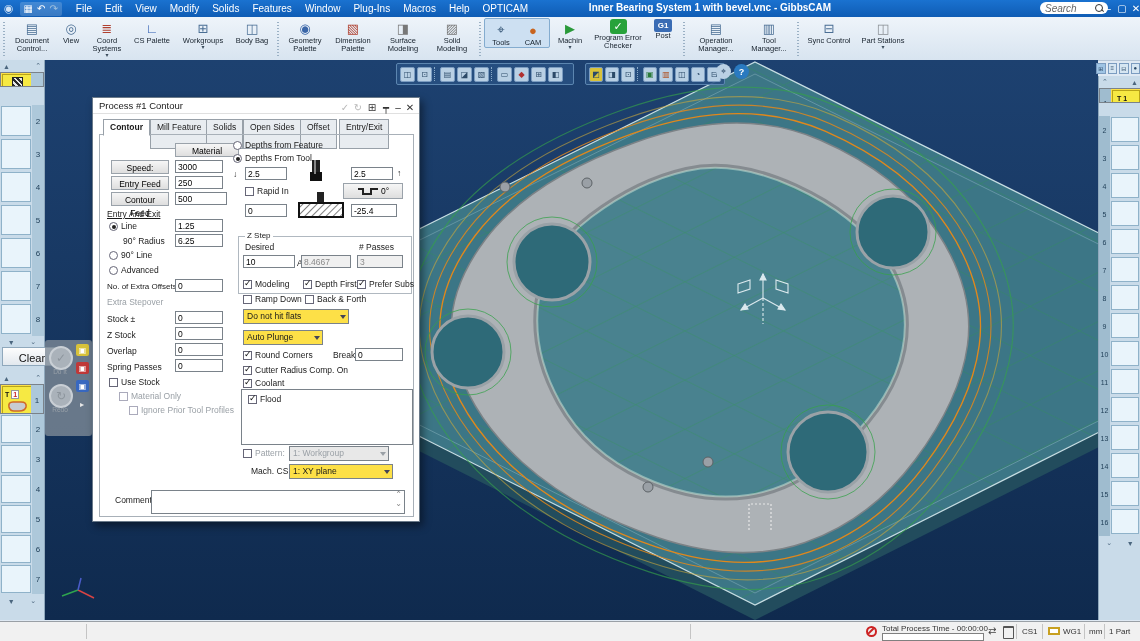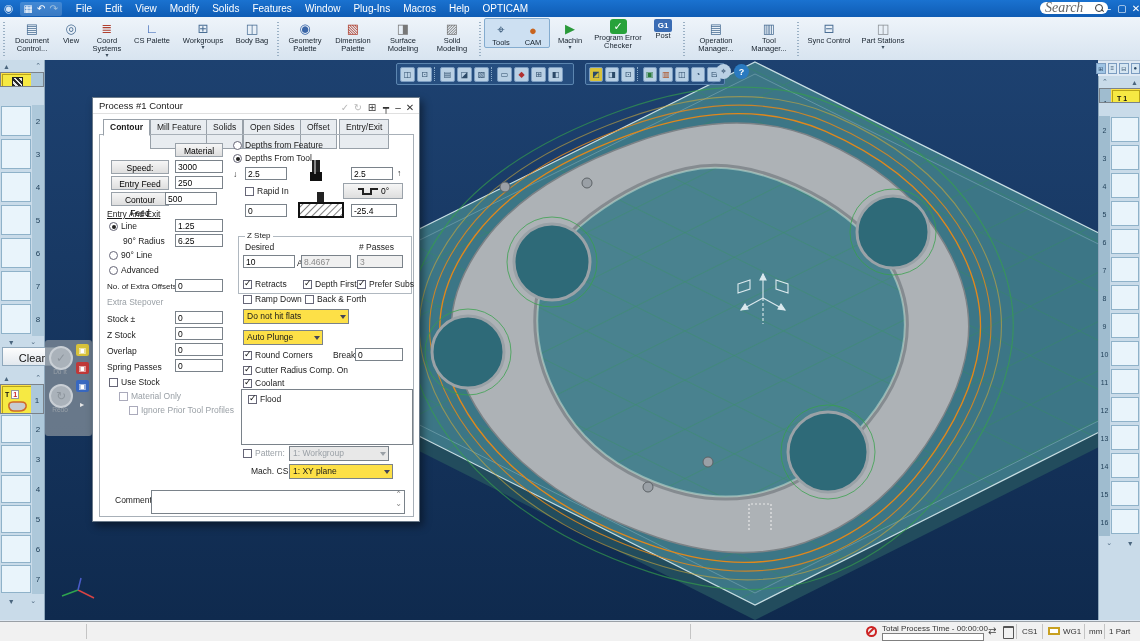--- a/index.html
+++ b/index.html
@@ -6,21 +6,21 @@
   #app{position:relative;width:1140px;height:641px;overflow:hidden;
        font-family:"Liberation Sans","DejaVu Sans",sans-serif;font-size:9px;color:#1a1a1a;background:#dfe9f3;}
   .abs{position:absolute;}
   
   #titlebar{position:absolute;left:0;top:0;width:1140px;height:17px;background:linear-gradient(#1a72d0,#0f5cb4);display:flex;align-items:center;}
   #titlebar .menu{display:flex;gap:13px;margin-left:14px;color:#fff;font-size:10px;}
   #titlebar .menu span{cursor:default;}
   #qat{display:flex;align-items:center;gap:4px;background:rgba(255,255,255,.18);border-radius:2px;padding:0 4px;height:14px;margin-left:6px;color:#fff;font-size:10px;}
   #wintitle{position:absolute;left:540px;top:2px;width:340px;text-align:center;color:#fff;font-weight:bold;font-size:10px;}
   #searchbox{position:absolute;left:1040px;top:2px;width:58px;height:12px;background:#fff;border-radius:7px;display:flex;align-items:center;padding:0 5px;gap:4px;}
-  #searchbox .ph{font-style:italic;color:#666;font-size:14px;flex:1;font-family:Liberation Serif, serif;}
+  #searchbox .ph{font-style:italic;color:#666;font-size:10px;flex:1;}
   .mag{width:6px;height:6px;border:1.4px solid #333;border-radius:50%;position:relative;}
   .mag::after{content:"";position:absolute;left:5px;top:5px;width:3px;height:1.4px;background:#333;transform:rotate(45deg);}
   .winbtn{color:#fff;font-size:10px;width:12px;text-align:center;}
   
   #ribbon{position:absolute;left:0;top:17px;width:1140px;height:43px;background:linear-gradient(#eef4fa,#d8e4f0);border-bottom:1px solid #b6c6d6;display:flex;align-items:flex-start;}
   .gh{width:6px;height:36px;margin:3px 1px;background:repeating-linear-gradient(#9ab0c4 0 1px,transparent 1px 3px);background-size:2px 100%;background-repeat:no-repeat;background-position:2px 2px;}
   .ritem{display:flex;flex-direction:column;align-items:center;padding-top:2px;}
   .ric{width:22px;height:18px;display:flex;align-items:center;justify-content:center;font-size:13px;color:#4a6e94;}
   .rlb{font-size:7.5px;line-height:8px;text-align:center;color:#16212c;}
   .dar{font-size:6px;line-height:5px;color:#3c4c5c;}
@@ -109,20 +109,21 @@
       <span>View</span>
       <span>Modify</span>
       <span>Solids</span>
       <span>Features</span>
       <span>Window</span>
       <span>Plug-Ins</span>
       <span>Macros</span>
       <span>Help</span>
       <span>OPTICAM</span>
     </div>
+    <div id="wintitle">Inner Bearing System 1 with bevel.vnc - GibbsCAM</div>
     <div id="searchbox">
       <span class="ph">Search</span>
       <span class="mag"></span>
     </div>
     <div class="abs" style="left:1102px;top:3px;display:flex;gap:2px;">
       <span class="winbtn">–</span>
       <span class="winbtn">▢</span>
       <span class="winbtn">✕</span>
     </div>
   </div>
@@ -589,27 +590,27 @@
 
     <div class="tab on" style="left:10px;">Contour</div>
     <div class="tab" style="left:57px;">Mill Feature</div>
     <div class="tab" style="left:113px;">Solids</div>
     <div class="tab" style="left:150px;">Open Sides</div>
     <div class="tab" style="left:207px;">Offset</div>
     <div class="tab" style="left:246px;">Entry/Exit</div>
 
     <div id="dlg-panel"></div>
 
-    <button class="pbtn" style="left:82px;top:45px;width:48px;">Material</button>
+    <button class="pbtn" style="left:82px;top:45px;width:64px;">Material</button>
     <button class="pbtn" style="left:18px;top:62px;width:58px;">Speed: RPM</button>
     <input class="fld" style="left: 82px; top: 62px; width: 48px;" value="3000">
     <button class="pbtn" style="left:18px;top:78px;width:58px;">Entry Feed</button>
     <input class="fld" style="left: 82px; top: 78px; width: 48px;" value="250">
     <button class="pbtn" style="left:18px;top:94px;width:58px;">Contour Feed</button>
-    <input class="fld" style="left: 72px; top: 94px; width: 52px;" value="500">
+    <input class="fld" style="left: 82px; top: 94px; width: 52px;" value="500">
     <span class="lab" style="left:14px;top:111px;text-decoration:underline;">Entry And Exit</span>
     <span class="rb on" style="left:16px;top:124px;"></span>
     <span class="lab" style="left:28px;top:123px;">Line</span>
     <input class="fld" style="left: 82px; top: 121px; width: 48px;" value="1.25">
     <span class="lab" style="left:30px;top:138px;">90° Radius</span>
     <input class="fld" style="left: 82px; top: 136px; width: 48px;" value="6.25">
     <span class="rb" style="left:16px;top:153px;"></span>
     <span class="lab" style="left:28px;top:152px;">90° Line</span>
     <span class="rb" style="left:16px;top:168px;"></span>
     <span class="lab" style="left:28px;top:167px;">Advanced</span>
@@ -668,21 +669,21 @@
       <span class="cap">Z Step</span>
     </div>
     <span class="lab" style="left:152px;top:144px;">Desired</span>
     <span class="lab" style="left:204px;top:144px;margin-top:16px;">Actual</span>
     <span class="lab" style="left:266px;top:144px;"># Passes</span>
     <input class="fld" style="left: 150px; top: 157px; width: 52px;" value="10">
     <input class="fld dis" style="left: 208px; top: 157px; width: 50px;" disabled="" value="8.4667">
     <input class="fld dis" style="left: 264px; top: 157px; width: 46px;" disabled="" value="3">
 
     <span class="cb on" style="left:150px;top:182px;"></span>
-    <span class="lab" style="left:162px;top:181px;">Retracts</span>
+    <span class="lab" style="left:162px;top:181px;">Modeling</span>
     <span class="cb on" style="left:210px;top:182px;"></span>
     <span class="lab" style="left:222px;top:181px;">Depth First</span>
     <span class="cb on" style="left:264px;top:182px;"></span>
     <span class="lab" style="left:276px;top:181px;">Prefer Subs</span>
     <span class="cb" style="left:150px;top:197px;"></span>
     <span class="lab" style="left:162px;top:196px;">Ramp Down</span>
     <span class="cb" style="left:212px;top:197px;"></span>
     <span class="lab" style="left:224px;top:196px;">Back &amp; Forth</span>
 
     <div class="sel" style="left:150px;top:211px;width:106px;">

